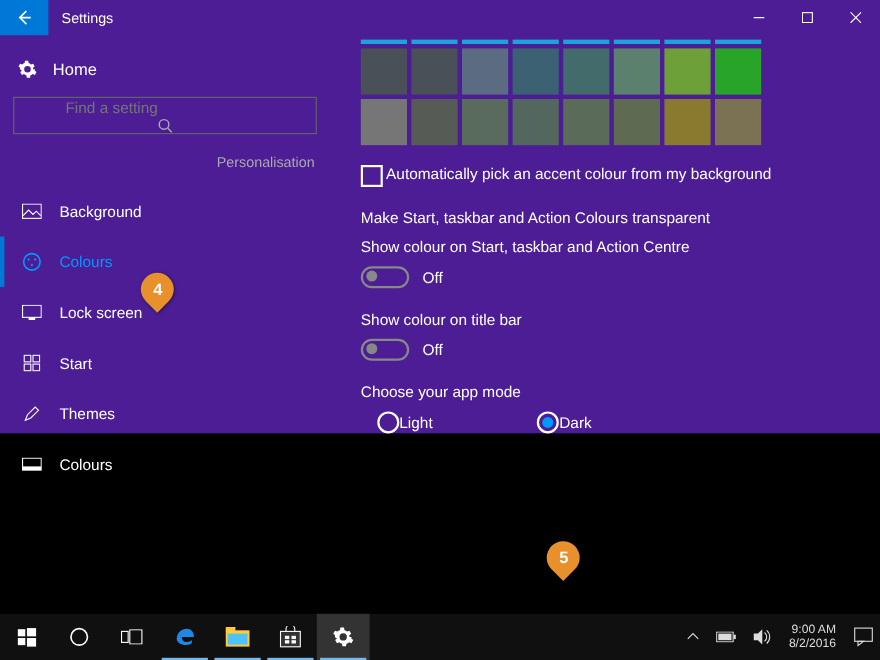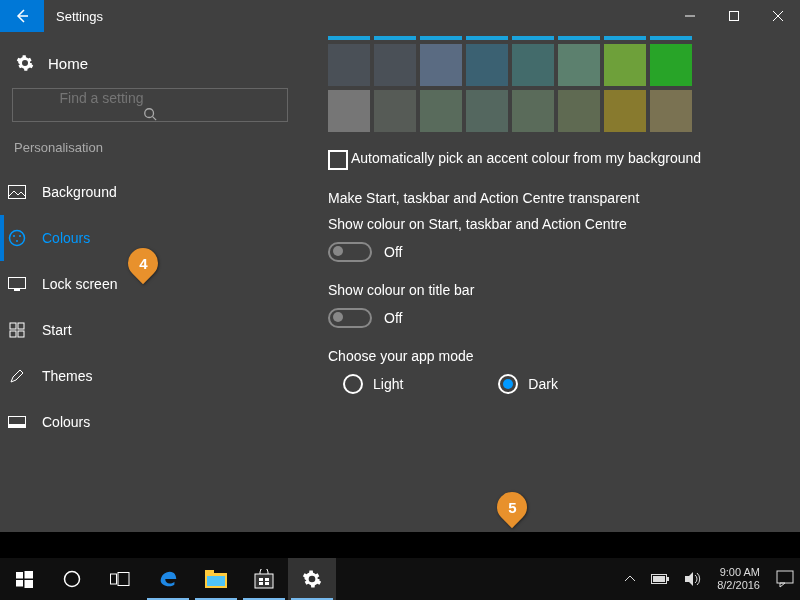--- a/index.html
+++ b/index.html
@@ -1,51 +1,51 @@
 <!DOCTYPE html>
 <html><head>
 <meta charset="utf-8">
 <style>
   * { margin:0; padding:0; box-sizing:border-box; font-family:"Segoe UI",sans-serif; }
   html,body { width:800px; height:600px; background:#000; color:#fff; overflow:hidden; }
-  .window { width:800px; height:532px; background:#404040; position:relative; }
+  .window { width:800px; height:394px; background:#4c1d95; position:relative; }
   .titlebar { height:32px; display:flex; align-items:center; }
   .back { width:44px; height:32px; background:#0078d7; display:flex; align-items:center; justify-content:center; }
   .title { padding-left:12px; font-size:13px; flex:1; }
   .win-controls { display:flex; }
   .win-btn { width:44px; height:32px; display:flex; align-items:center; justify-content:center; font-size:11px; }
   .body { display:flex; height:526px; }
   .sidebar { width:300px; padding:18px 0 0 0; }
   .home-row { display:flex; align-items:center; padding:4px 16px 16px 16px; gap:14px; font-size:15px; }
   .search-wrap { margin:0 12px 18px 12px; border:1px solid #666; height:34px; display:flex; align-items:center; padding:0 10px;flex-direction:column; }
   .search-wrap input { flex:1; background:transparent; border:none; color:#a0a0a0; font-size:14px; outline:none; }
   .search-wrap .sicon { color:#a0a0a0; font-size:14px; }
-  .section-label { color:#aaa; font-size:13px; padding:0 14px 14px 14px; }
-  .nav-item { height:46px; display:flex; align-items:center; padding:0 8px; gap:16px; font-size:14px; position:relative; }
+  .section-label { color:#aaa; font-size:13px; padding:0 14px 14px 14px;text-align:right; }
+  .nav-item { height:46px; display:flex; align-items:center; padding:0 20px; gap:16px; font-size:14px; position:relative; }
   .nav-item.active { color:#0099ff; }
   .nav-item.active::before { content:""; position:absolute; left:0; top:0; bottom:0; width:4px; background:#0078d7; }
   .nav-icon { width:18px; display:flex; align-items:center; justify-content:center; }
   .main { flex:1; padding:0 20px 0 28px; overflow:hidden; }
   .swatches { margin-top:4px; }
   .swatch-row { display:flex; gap:4px; margin-bottom:4px; }
   .swatch { width:42px; height:42px; }
   .swatch-row.top .swatch { height:4px; }
   .check-row { display:flex; align-items:flex-start; gap:3px; margin:18px 0 20px 0; font-size:14px; }
   .checkbox { width:20px; height:20px; border:2px solid #fff; }
   .setting-label { font-size:14px; margin-bottom:10px; }
   .toggle-row { display:flex; align-items:center; gap:12px; margin-bottom:20px; }
   .toggle { width:44px; height:20px; border-radius:10px; position:relative; }
   .toggle.on { background:#0078d7; }
   .toggle.off { background:transparent; border:2px solid #888; }
   .toggle .knob { width:12px; height:12px; border-radius:50%; background:#fff; position:absolute; top:3px; }
   .toggle.on .knob { right:4px; top:4px; }
   .toggle.off .knob { left:3px; top:2px; background:#888; width:10px; height:10px; }
   .toggle-state { font-size:14px; }
   .radio-row { display:flex; gap:80px; margin-bottom:18px; margin-top:4px; }
-  .radio-opt { display:flex; align-items:center; gap:10px; font-size:14px;padding-left:15px; }
+  .radio-opt { display:flex; align-items:center; font-size:14px;padding-left:15px; }
   .radio { width:20px; height:20px; border:2px solid #fff; border-radius:50%; display:flex; align-items:center; justify-content:center; }
   .radio.selected::after { content:""; width:10px; height:10px; border-radius:50%; background:#0099ff; }
   .link { color:#0099ff; font-size:14px; }
   .callout { position:absolute; width:30px; height:30px; background:#e8912c; color:#fff; border-radius:50% 50% 50% 0; transform:rotate(-45deg); display:flex; align-items:center; justify-content:center; font-weight:bold; font-size:15px; box-shadow:0 1px 3px rgba(0,0,0,.5); }
   .callout span { transform:rotate(45deg); }
   .taskbar { position:absolute; left:0; right:0; bottom:0; height:42px; background:#101010; display:flex; align-items:center; }
   .task-btn { width:48px; height:42px; display:flex; align-items:center; justify-content:center; font-size:16px; }
   .task-btn.active { background:#333; }
   .task-btn.underline::after { content:""; position:absolute; bottom:0; width:42px; height:2px; background:#76b9ed; }
   .task-btn { position:relative; }
@@ -196,21 +196,21 @@
             <div class="swatch" style="background: rgb(95, 106, 82);"></div>
             <div class="swatch" style="background: rgb(136, 122, 46);"></div>
             <div class="swatch" style="background: rgb(122, 114, 82);"></div>
           </div>
       </div>
       <div class="check-row">
         <div class="checkbox"></div>
         <span>Automatically pick an accent colour from my background</span>
       </div>
 
-      <div class="setting-label">Make Start, taskbar and Action Centre transparent</div>
+      <div class="setting-label">Make Start, taskbar and Action Colours transparent</div>
 
       <div class="setting-label">Show colour on Start, taskbar and Action Centre</div>
       <div class="toggle-row">
         <div class="toggle off">
             <div class="knob"></div>
           </div>
         <span class="toggle-state">Off</span>
       </div>
 
       <div class="setting-label">Show colour on title bar</div>

